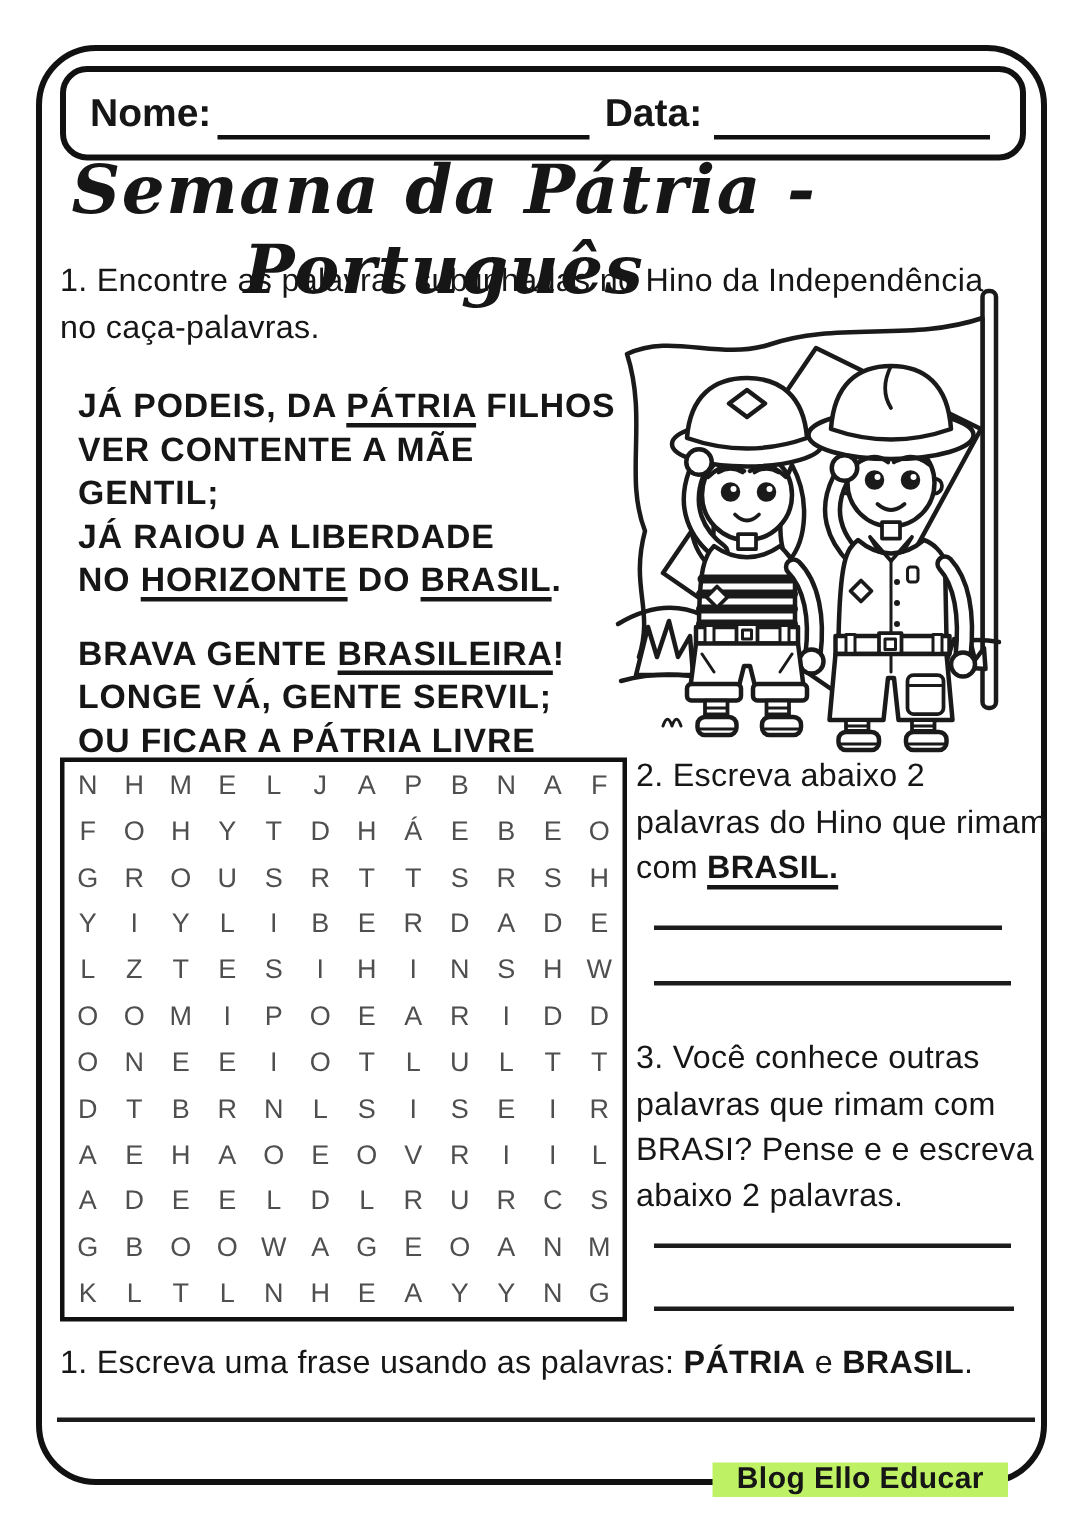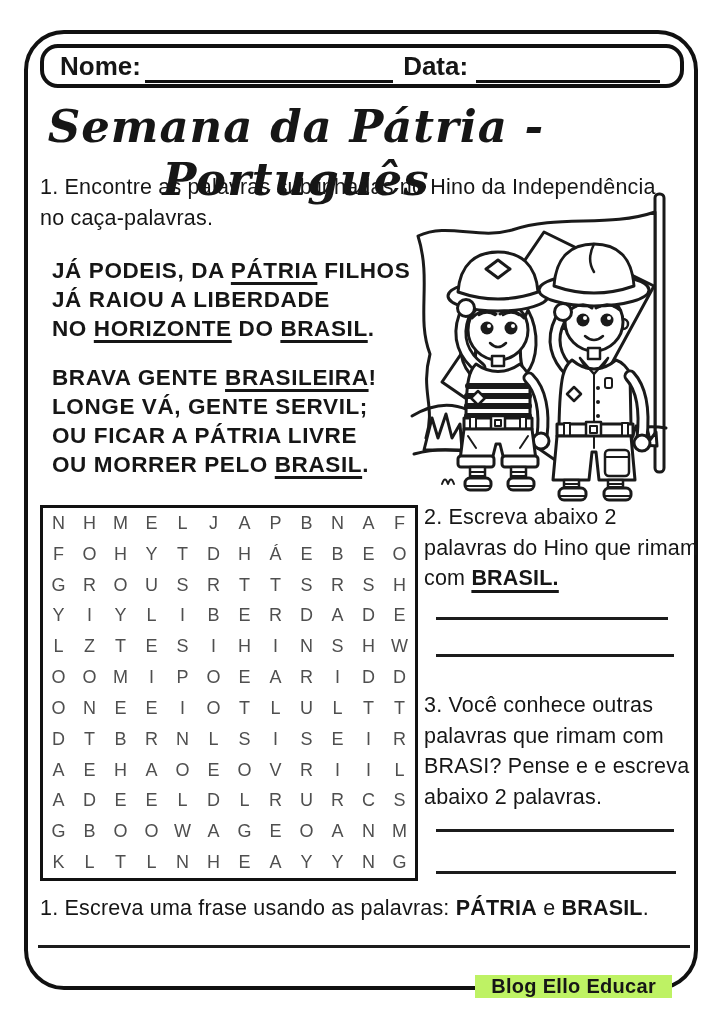--- a/index.html
+++ b/index.html
@@ -7,21 +7,21 @@
   body {
     width:724px; height:1024px; position:relative; overflow:hidden;
     font-family:"Liberation Sans", sans-serif; color:#161616;
   }
   .frame {
     position:absolute; left:24px; top:30px; width:674px; height:960px;
     border:4px solid #111; border-radius:40px; background:#fff;
   }
   
   .namebox {
-    position:absolute; left:40px; top:44px; width:644px; height:44px;
+    position:absolute; left:40px; top:44px; width:644px; height:63px;
     border:4px solid #111; border-radius:18px; background:#fff;
     display:flex; align-items:center; padding:0 16px;
     font-weight:bold; font-size:26px;
   }
   .write-line { border-bottom:3px solid #111; height:34px; }
   .namebox .line1 { flex:1.35; margin:0 10px 0 4px; }
   .namebox .line2 { flex:1;    margin:0 4px 0 8px; }
   
   .title {
     position:absolute; left:0; top:100px; width:592px; text-align:center;
@@ -85,20 +85,21 @@
 <div class="title">Semana da Pátria - Português</div>
 
 <div class="q1 q-text">
   <div>1. Encontre as palavras sublinhadas no Hino da Independência</div>
   <div>no caça-palavras.</div>
 </div>
 
 <div class="hymn">
   <div class="stanza">
     <div class="hymn-line"><span>JÁ PODEIS, DA </span><span class="seg-strong seg-underline">PÁTRIA</span><span> FILHOS</span></div>
+    <div class="hymn-line"><span>VER CONTENTE A MÃE GENTIL;</span></div>
     <div class="hymn-line"><span>JÁ RAIOU A LIBERDADE</span></div>
     <div class="hymn-line"><span>NO </span><span class="seg-strong seg-underline">HORIZONTE</span><span> DO </span><span class="seg-strong seg-underline">BRASIL</span><span>.</span></div>
   </div>
   <div class="stanza">
     <div class="hymn-line"><span>BRAVA GENTE </span><span class="seg-strong seg-underline">BRASILEIRA</span><span>!</span></div>
     <div class="hymn-line"><span>LONGE VÁ, GENTE SERVIL;</span></div>
     <div class="hymn-line"><span>OU FICAR A PÁTRIA LIVRE</span></div>
     <div class="hymn-line"><span>OU MORRER PELO </span><span class="seg-strong seg-underline">BRASIL</span><span>.</span></div>
   </div>
 </div>

